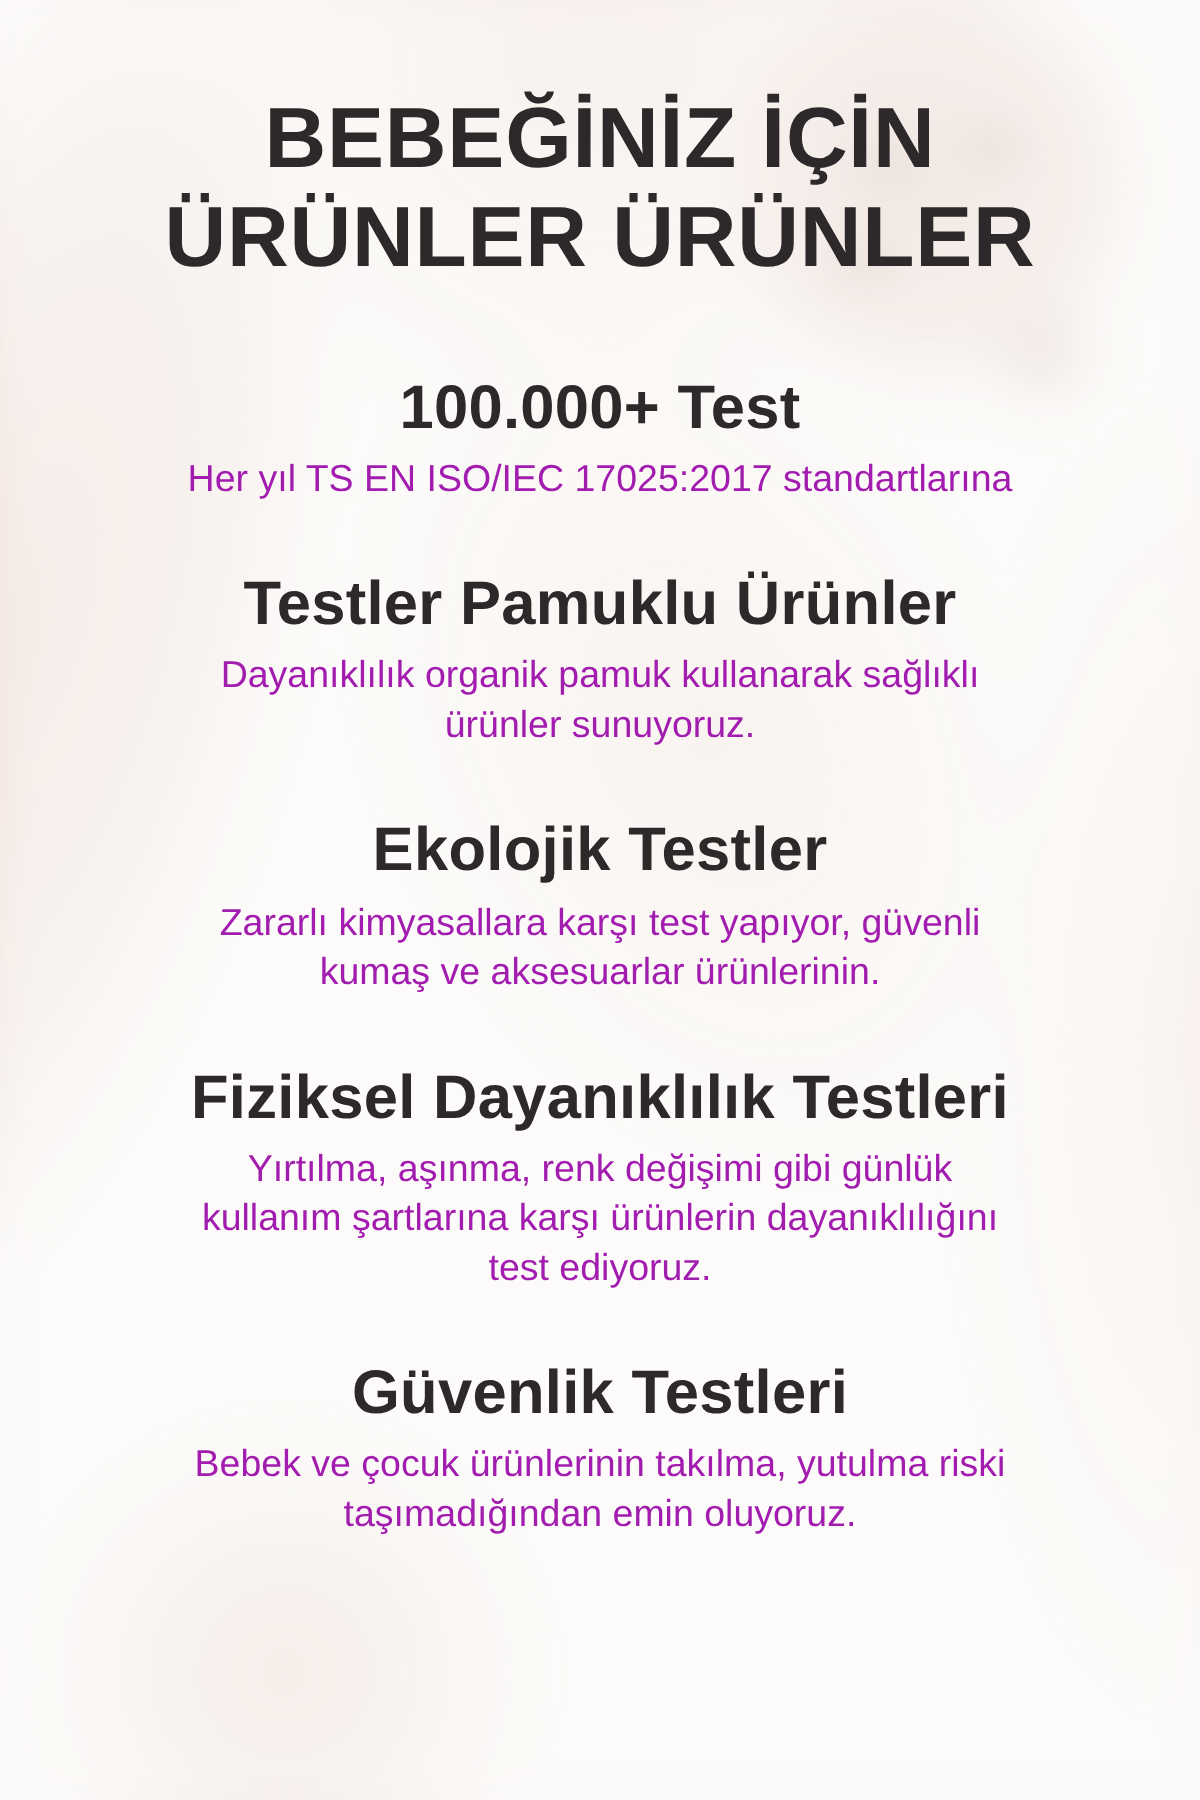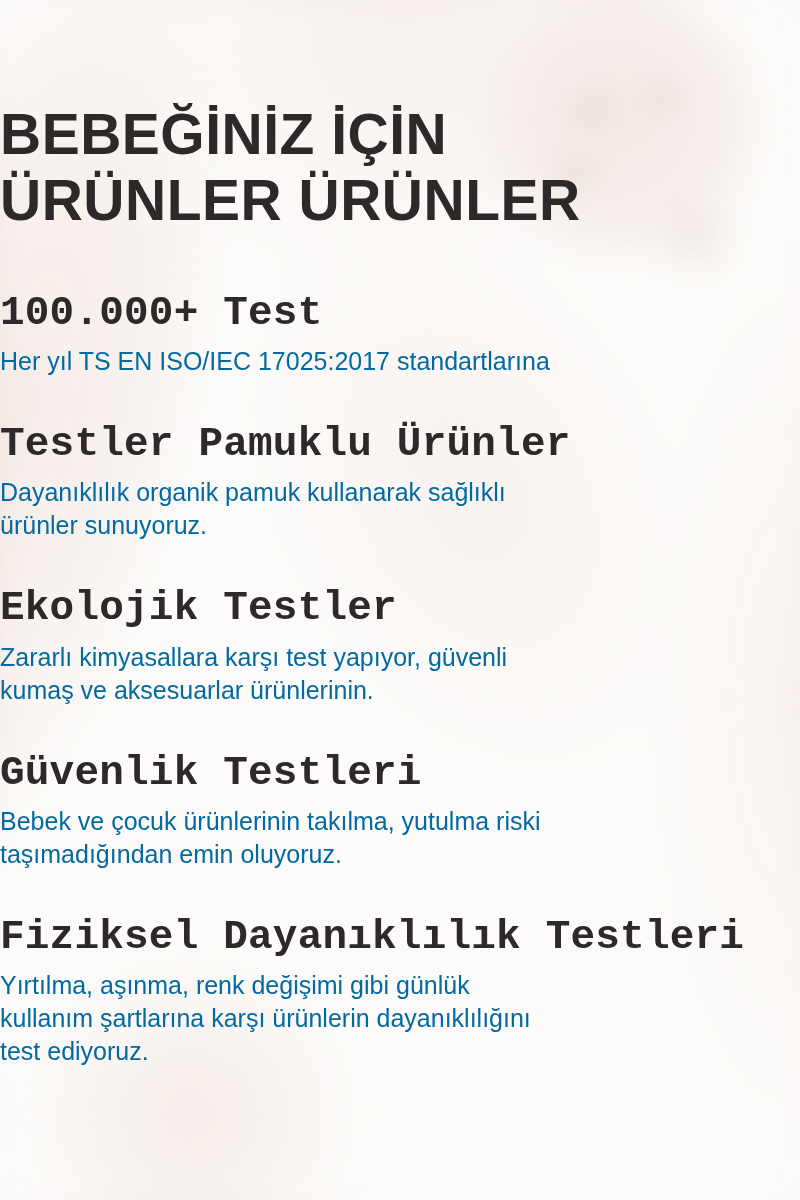--- a/index.html
+++ b/index.html
@@ -71,45 +71,45 @@
     background: radial-gradient(closest-side, rgba(245,235,231,0.85), rgba(245,235,231,0) 100%);
   }
   .bg-white-veil {
     position: absolute; inset: 0;
     background: rgba(253,252,251,0.45);
   }
   
   .content {
     position: relative;
     z-index: 2;
-    padding-top: 102px;
+    padding-top: 60px;
+    text-align: center;
     color: #2d2829;
   }
   .main-title {
     font-size: 57px;
     line-height: 1.15;
     font-weight: bold;
     letter-spacing: 0.5px;
     color: #2d2829;
     margin: 0 0 56px 0;
   }
   .section { margin: 0 0 42px 0; }
   .section h2 {
     font-size: 41px;
     line-height: 1.2;
     font-weight: bold;
     color: #2d2829;
     margin: 0 0 7px 0;
     letter-spacing: 0.2px;
-    font-family: Liberation Mono, monospace;
   }
   .section .body {
     font-size: 25px;
     line-height: 1.32;
-    color: #0369a1;
+    color: #a21caf;
     font-weight: 400;
   }
   .body-line { white-space: nowrap; }
 </style>
 </head>
 <body>
 
 <div class="poster">
 
   <div class="bg">
@@ -150,30 +150,30 @@
 
     <div class="section">
       <h2>Ekolojik Testler</h2>
       <div class="body">
         <div class="body-line">Zararlı kimyasallara karşı test yapıyor, güvenli</div>
         <div class="body-line">kumaş ve aksesuarlar ürünlerinin.</div>
       </div>
     </div>
 
     <div class="section">
-      <h2>Güvenlik Testleri</h2>
-      <div class="body">
-        <div class="body-line">Bebek ve çocuk ürünlerinin takılma, yutulma riski</div>
-        <div class="body-line">taşımadığından emin oluyoruz.</div>
-      </div>
-    </div>
-
-    <div class="section">
       <h2>Fiziksel Dayanıklılık Testleri</h2>
       <div class="body">
         <div class="body-line">Yırtılma, aşınma, renk değişimi gibi günlük</div>
         <div class="body-line">kullanım şartlarına karşı ürünlerin dayanıklılığını</div>
         <div class="body-line">test ediyoruz.</div>
       </div>
     </div>
 
+    <div class="section">
+      <h2>Güvenlik Testleri</h2>
+      <div class="body">
+        <div class="body-line">Bebek ve çocuk ürünlerinin takılma, yutulma riski</div>
+        <div class="body-line">taşımadığından emin oluyoruz.</div>
+      </div>
+    </div>
+
   </div>
 </div>
 
 </body></html>

